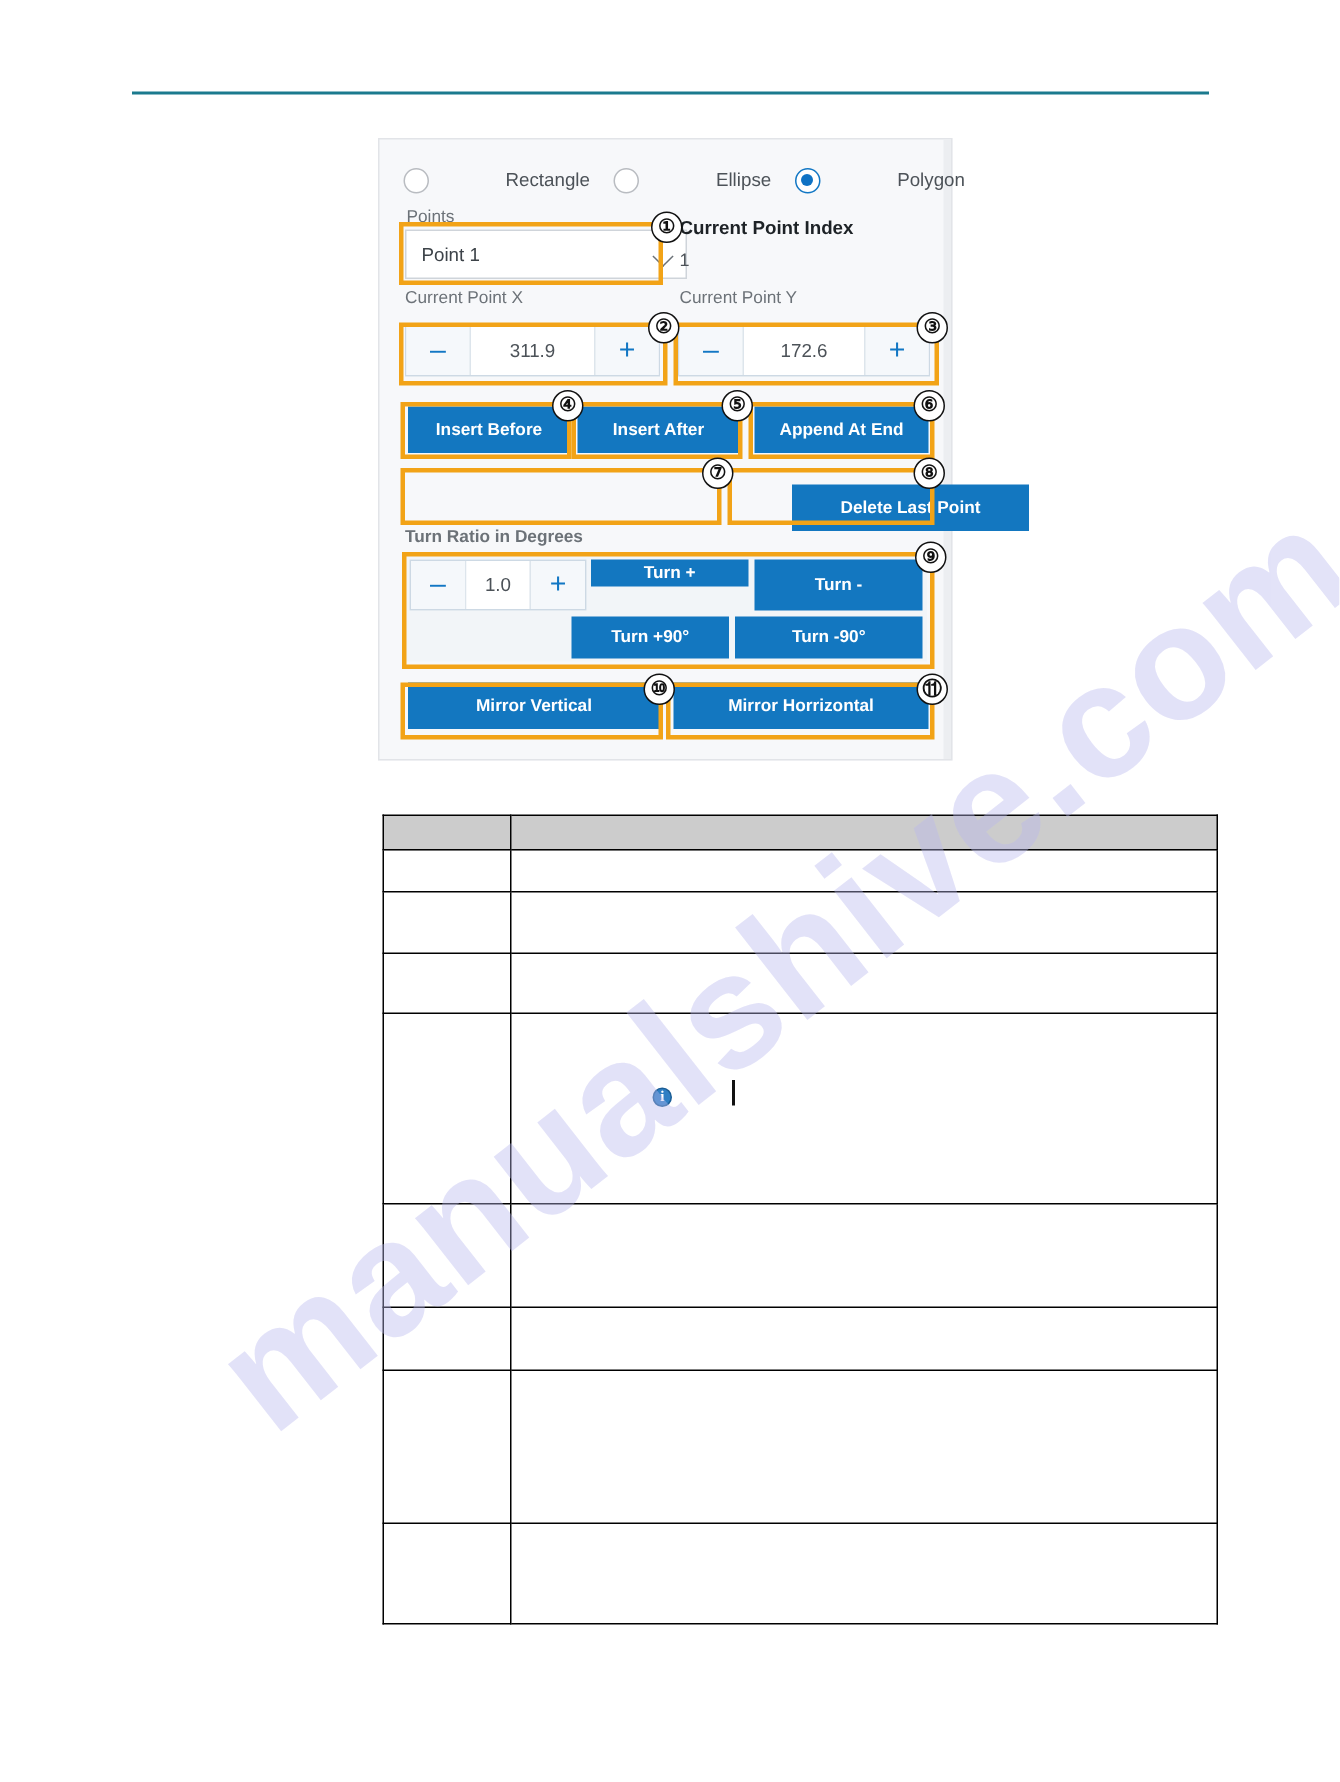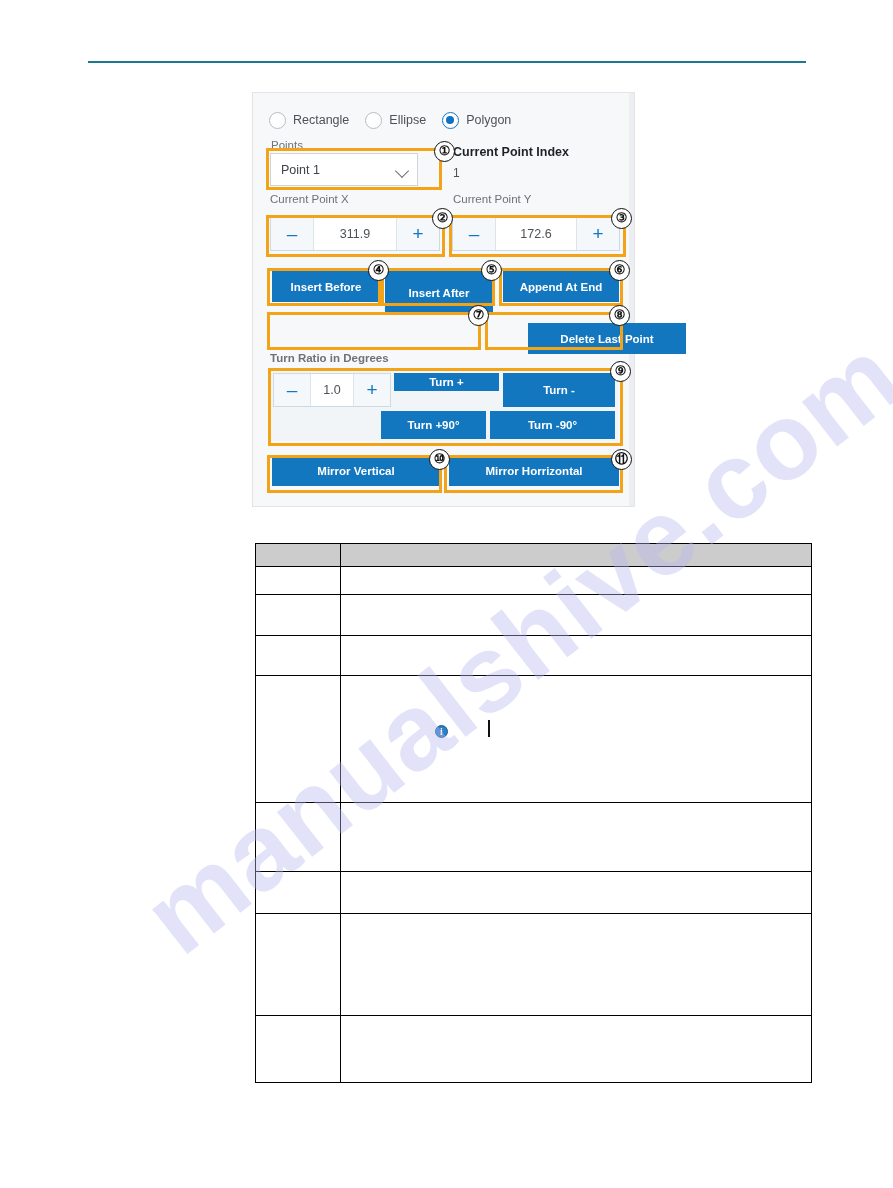--- a/index.html
+++ b/index.html
@@ -85,20 +85,21 @@
     top: 14px;
     width: 350px;
     height: 26px;
     display: flex;
     align-items: center;
   }
   .radio-item {
     display: flex;
     align-items: center;
     margin-right: 16px;
+    gap: 44px;
   }
   .radio-circle {
     width: 17px;
     height: 17px;
     border-radius: 50%;
     border: 1.6px solid #b9bcc1;
     box-sizing: border-box;
     background: #ffffff;
     margin-right: 7px;
     position: relative;
@@ -152,21 +153,21 @@
     text-align: center;
     z-index: 8;
     box-sizing: border-box;
   }
 
   
   #points-dropdown {
     position: absolute;
     left: 17px;
     top: 60px;
-    width: 148px;
+    width: 188px;
     height: 33px;
     background: #ffffff;
     border: 1px solid #cfd4da;
     box-sizing: border-box;
     display: flex;
     align-items: center;
     padding: 0 8px 0 10px;
     justify-content: space-between;
   }
   #points-dropdown .dd-value {
@@ -366,21 +367,21 @@
       <div class="spin-btn plus">+</div>
     </div>
 
     <div class="spinner" style="left:199px; top:124px; width:168px;">
       <div class="spin-btn minus">–</div>
       <div class="spin-val">172.6</div>
       <div class="spin-btn plus">+</div>
     </div>
 
     <div class="btn" style="left:19px;  top:178px; width:108px; height:31px;">Insert Before</div>
-    <div class="btn" style="left:132px; top:178px; width:108px; height:44px;">Insert After</div>
+    <div class="btn" style="left:132px; top:178px; width:108px; height:31px;">Insert After</div>
     <div class="btn" style="left:250px; top:178px; width:116px; height:31px;">Append At End</div>
 
     <div class="btn" style="left:235px; top:230px; width:158px; height:31px;margin-left:40px;">Delete Last Point</div>
 
     <div class="field-label" style="left:17px; top:259px;font-weight:bold;">Turn Ratio in Degrees</div>
 
     <div id="turn-group"></div>
 
     <div class="spinner" style="left:20px; top:280px; width:118px;">
       <div class="spin-btn minus" style="width:36px;">–</div>

